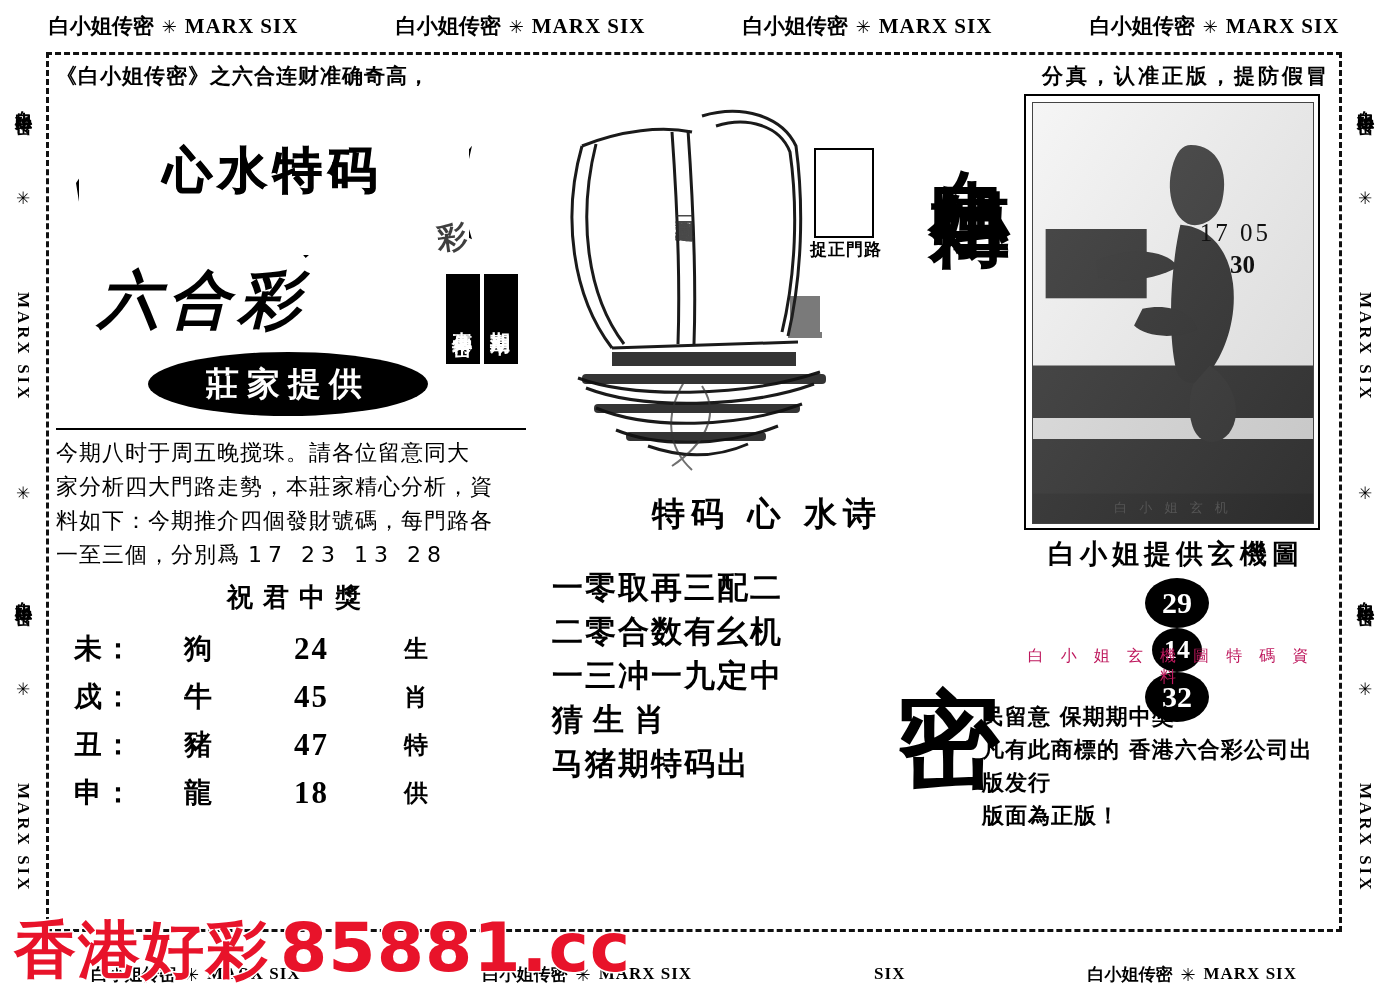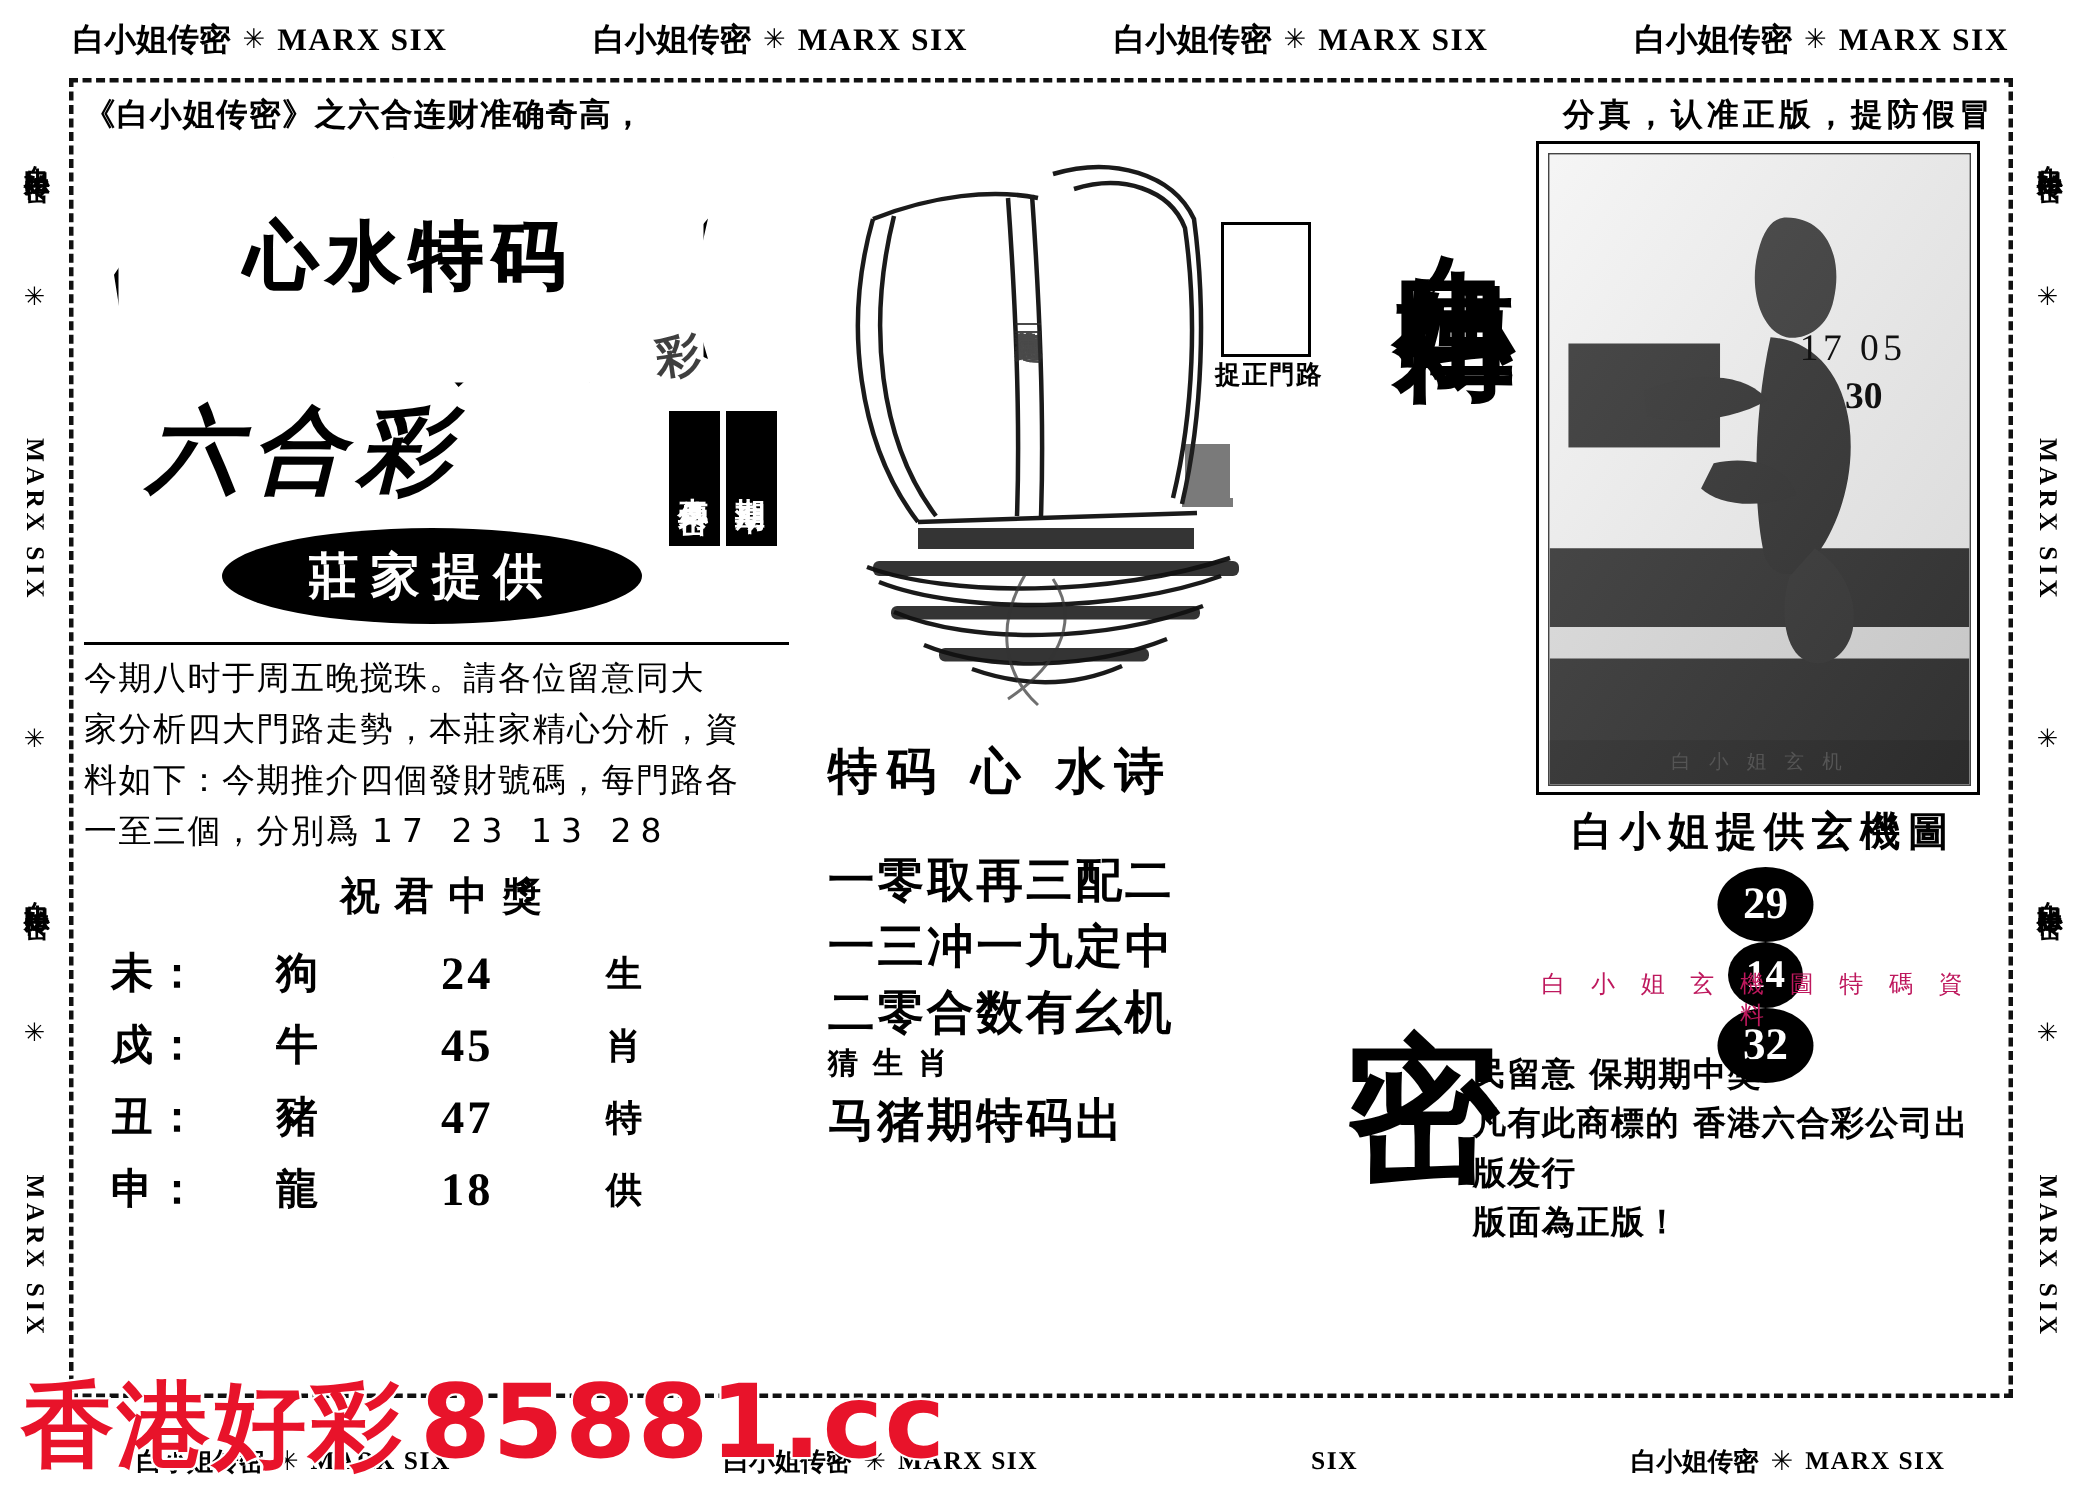--- a/index.html
+++ b/index.html
@@ -235,36 +235,36 @@
     border: 2px solid #000;
   }
   .door-label {
     position: absolute;
     left: 258px; top: 152px;
     font-size: 17px;
     font-weight: bold;
     letter-spacing: 1px;
   }
   .mid-title {
-    text-align: left;
+    text-align: right;
     font-size: 33px;
     font-weight: bold;
     letter-spacing: 6px;
     margin-top: 6px;
   }
   .poem {
     margin-top: 28px;
     font-size: 31px;
     line-height: 1.42;
     letter-spacing: 2px;
     text-align: left;
     font-weight: bold;
   }
   .poem div { white-space: nowrap; }
-  .poem .center-small { font-size: 20px; letter-spacing: 10px; font-family: Liberation Mono, monospace; }
+  .poem .center-small { font-size: 31px; letter-spacing: 10px; }
 
   
   .right-top-note {
     font-size: 21px;
     font-weight: bold;
     letter-spacing: 3px;
     text-align: right;
     padding-right: 6px;
   }
   .brand-vert {
@@ -549,22 +549,22 @@
     </svg>
     <div class="ship-caption">一屋之別相而相記追來往之事到不會圖</div>
     <div class="door-box"></div>
     <div class="door-label">捉正門路</div>
   </div>
 
   <div class="mid-title">特码 心 水诗</div>
 
   <div class="poem">
     <div>一零取再三配二</div>
+    <div>二零合数有幺机</div>
     <div>一三冲一九定中</div>
-    <div>二零合数有幺机</div>
     <div class="center-small">猜生肖</div>
     <div>马猪期特码出</div>
   </div>
 </div>
 
 <div class="col col-right">
 
   <div class="right-top-note">分真，认准正版，提防假冒</div>
 
   <div class="brand-vert">

